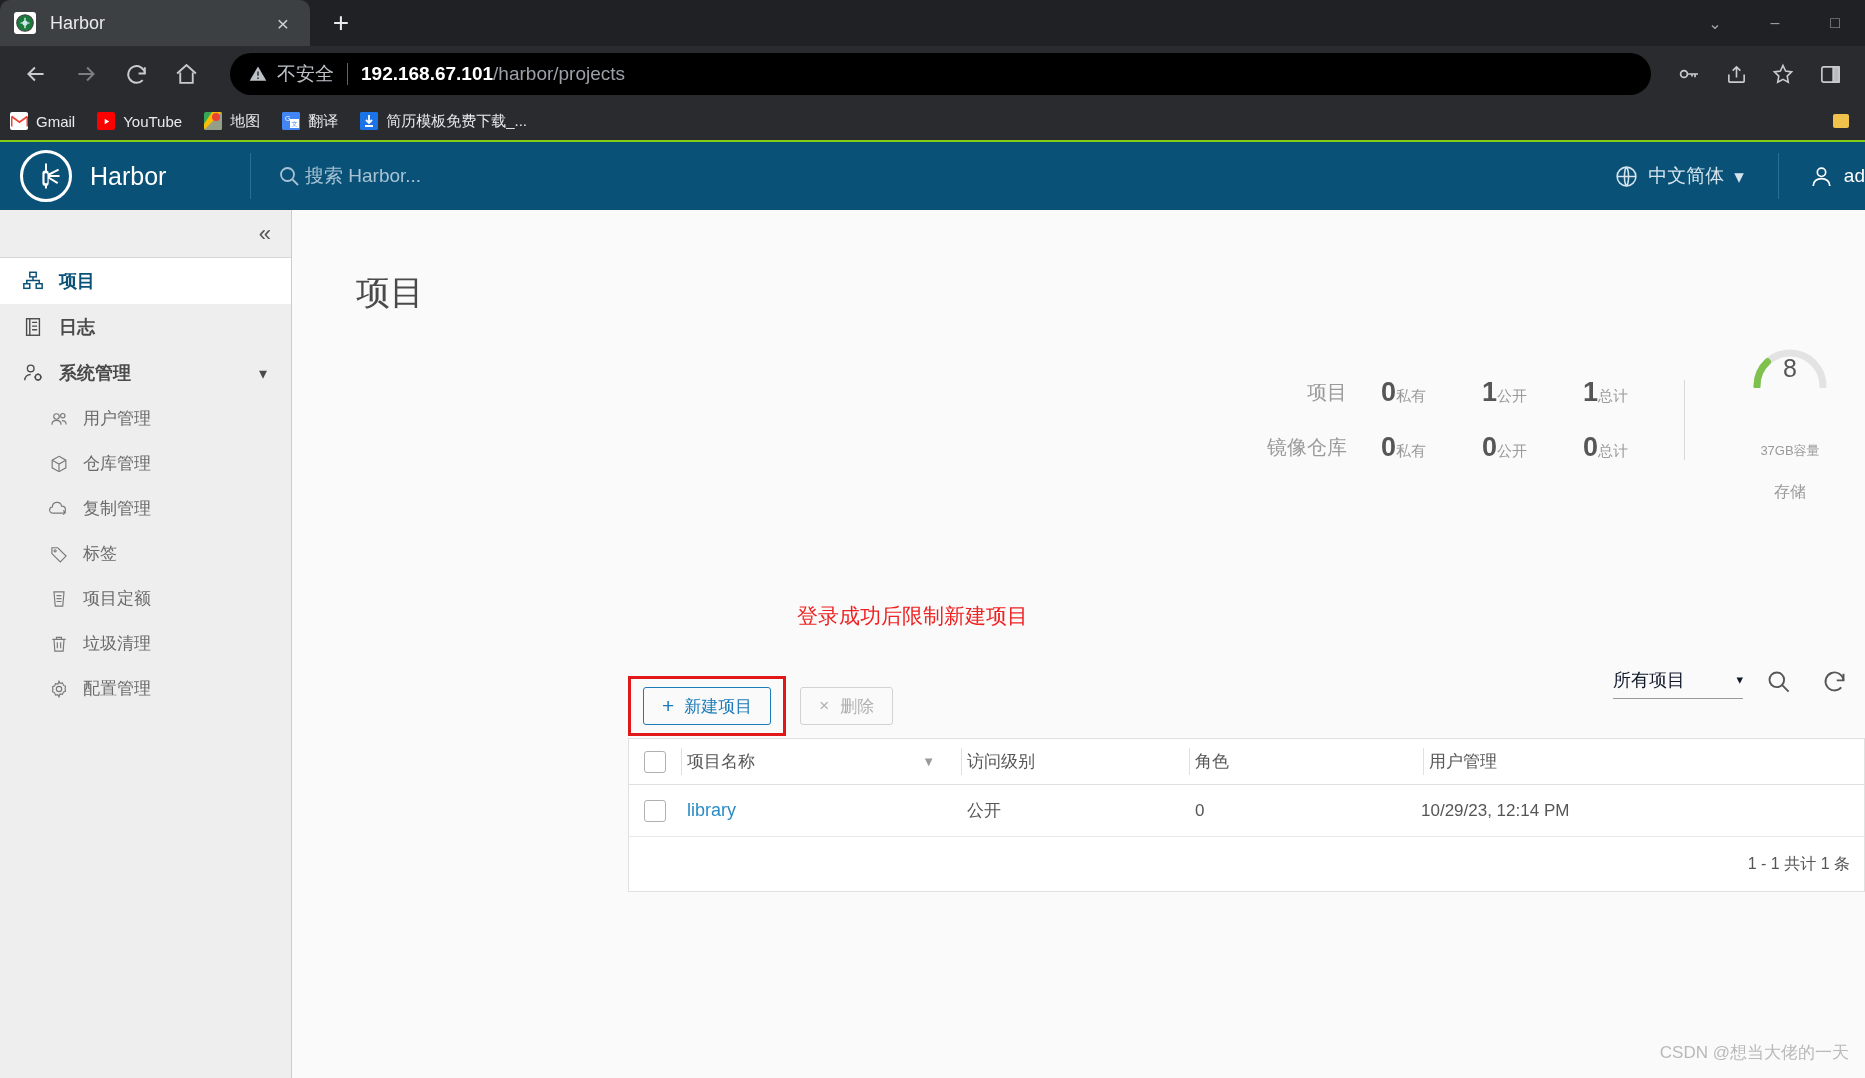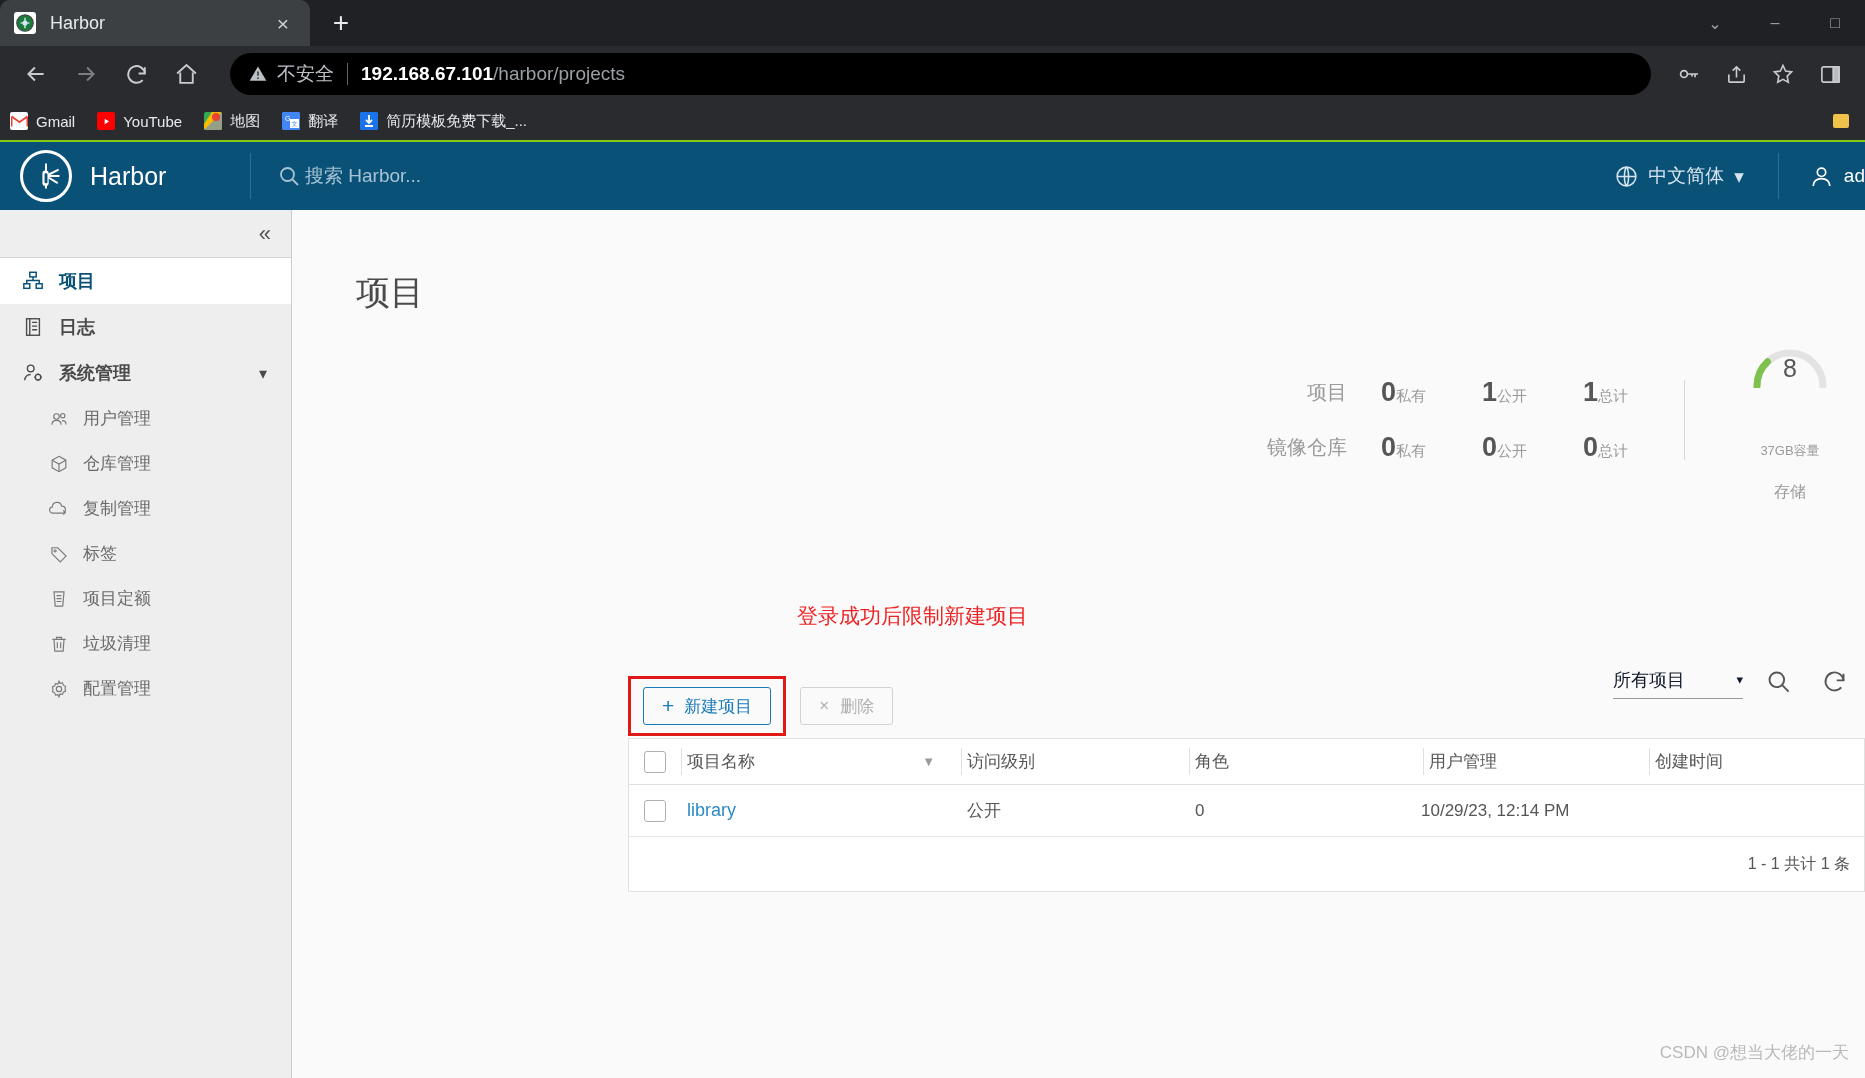--- a/index.html
+++ b/index.html
@@ -615,24 +615,20 @@
               <span>访问级别</span>
             </div>
             <div class="cell c-role th">
               <span class="vsep"></span>
               <span>角色</span>
             </div>
             <div class="cell c-repo th">
               <span class="vsep"></span>
               <span>用户管理</span>
             </div>
-            <div class="cell c-time th">
-              <span class="vsep"></span>
-              <span>创建时间</span>
-            </div>
           </div>
 
           <div class="trow">
             <div class="cell-cb">
                 <span class="cbx"></span>
               </div>
             <div class="cell c-name">
               <span class="link">library</span>
             </div>
             <div class="cell c-access">公开</div>

